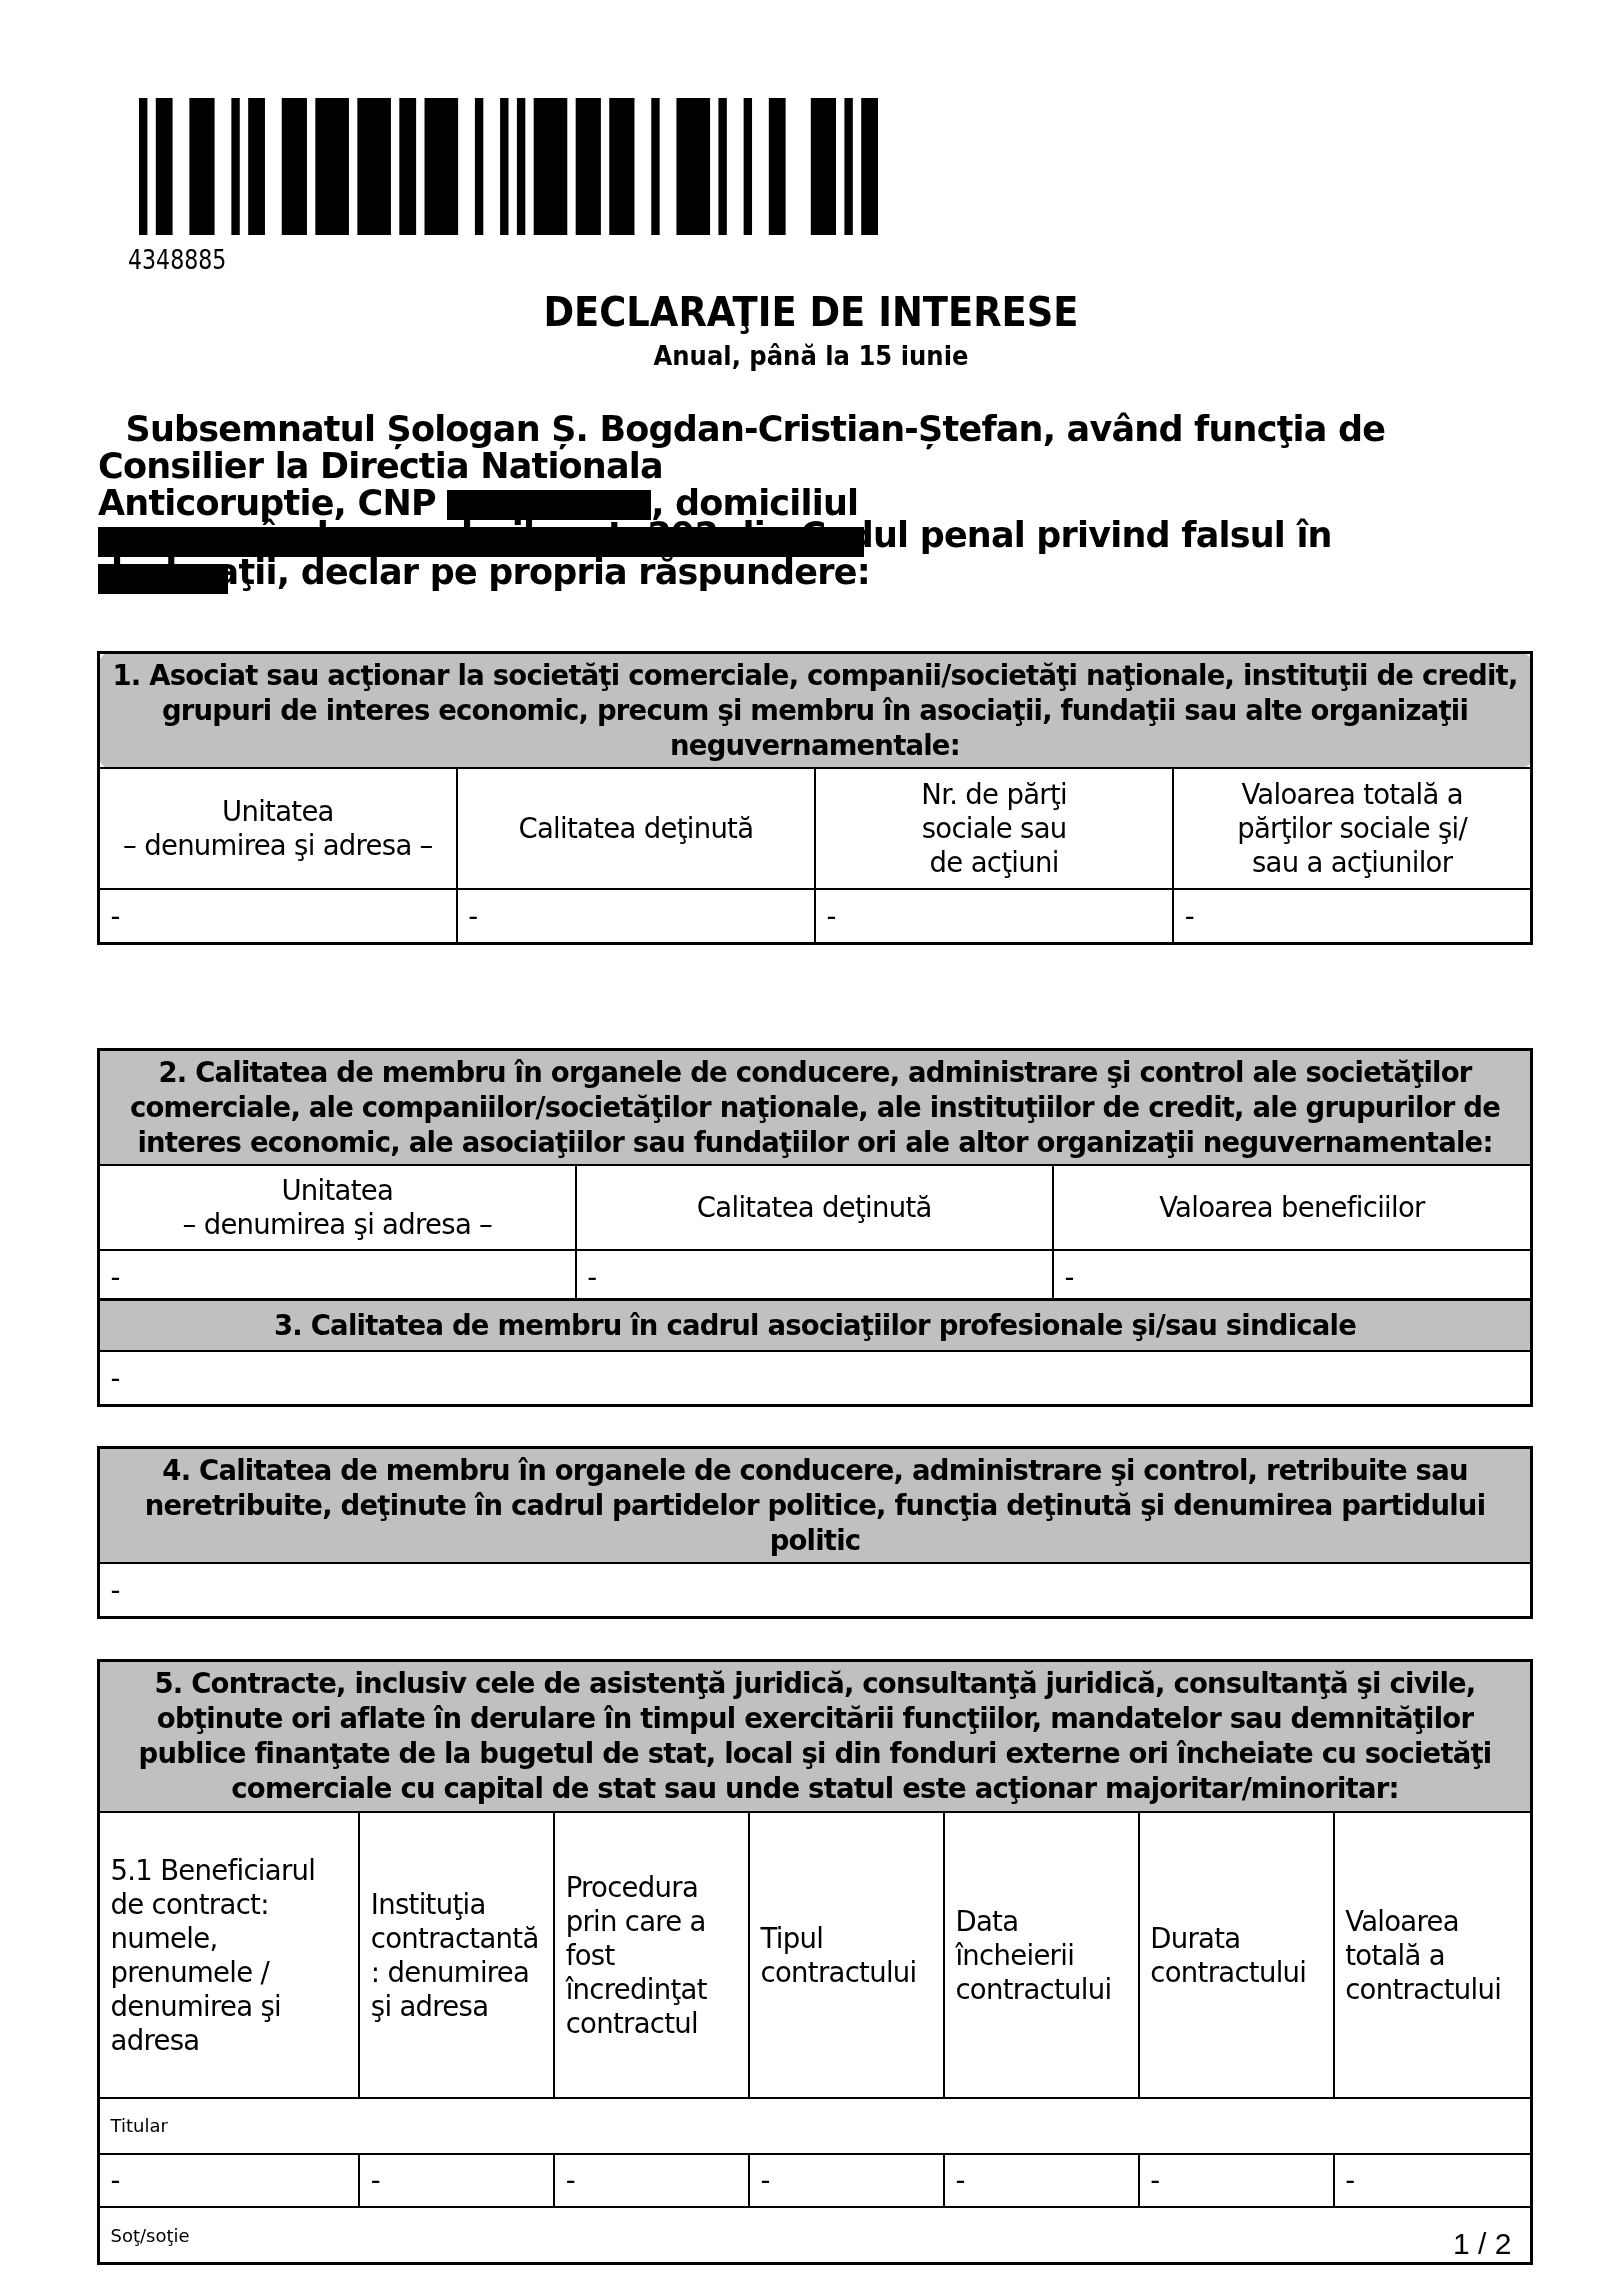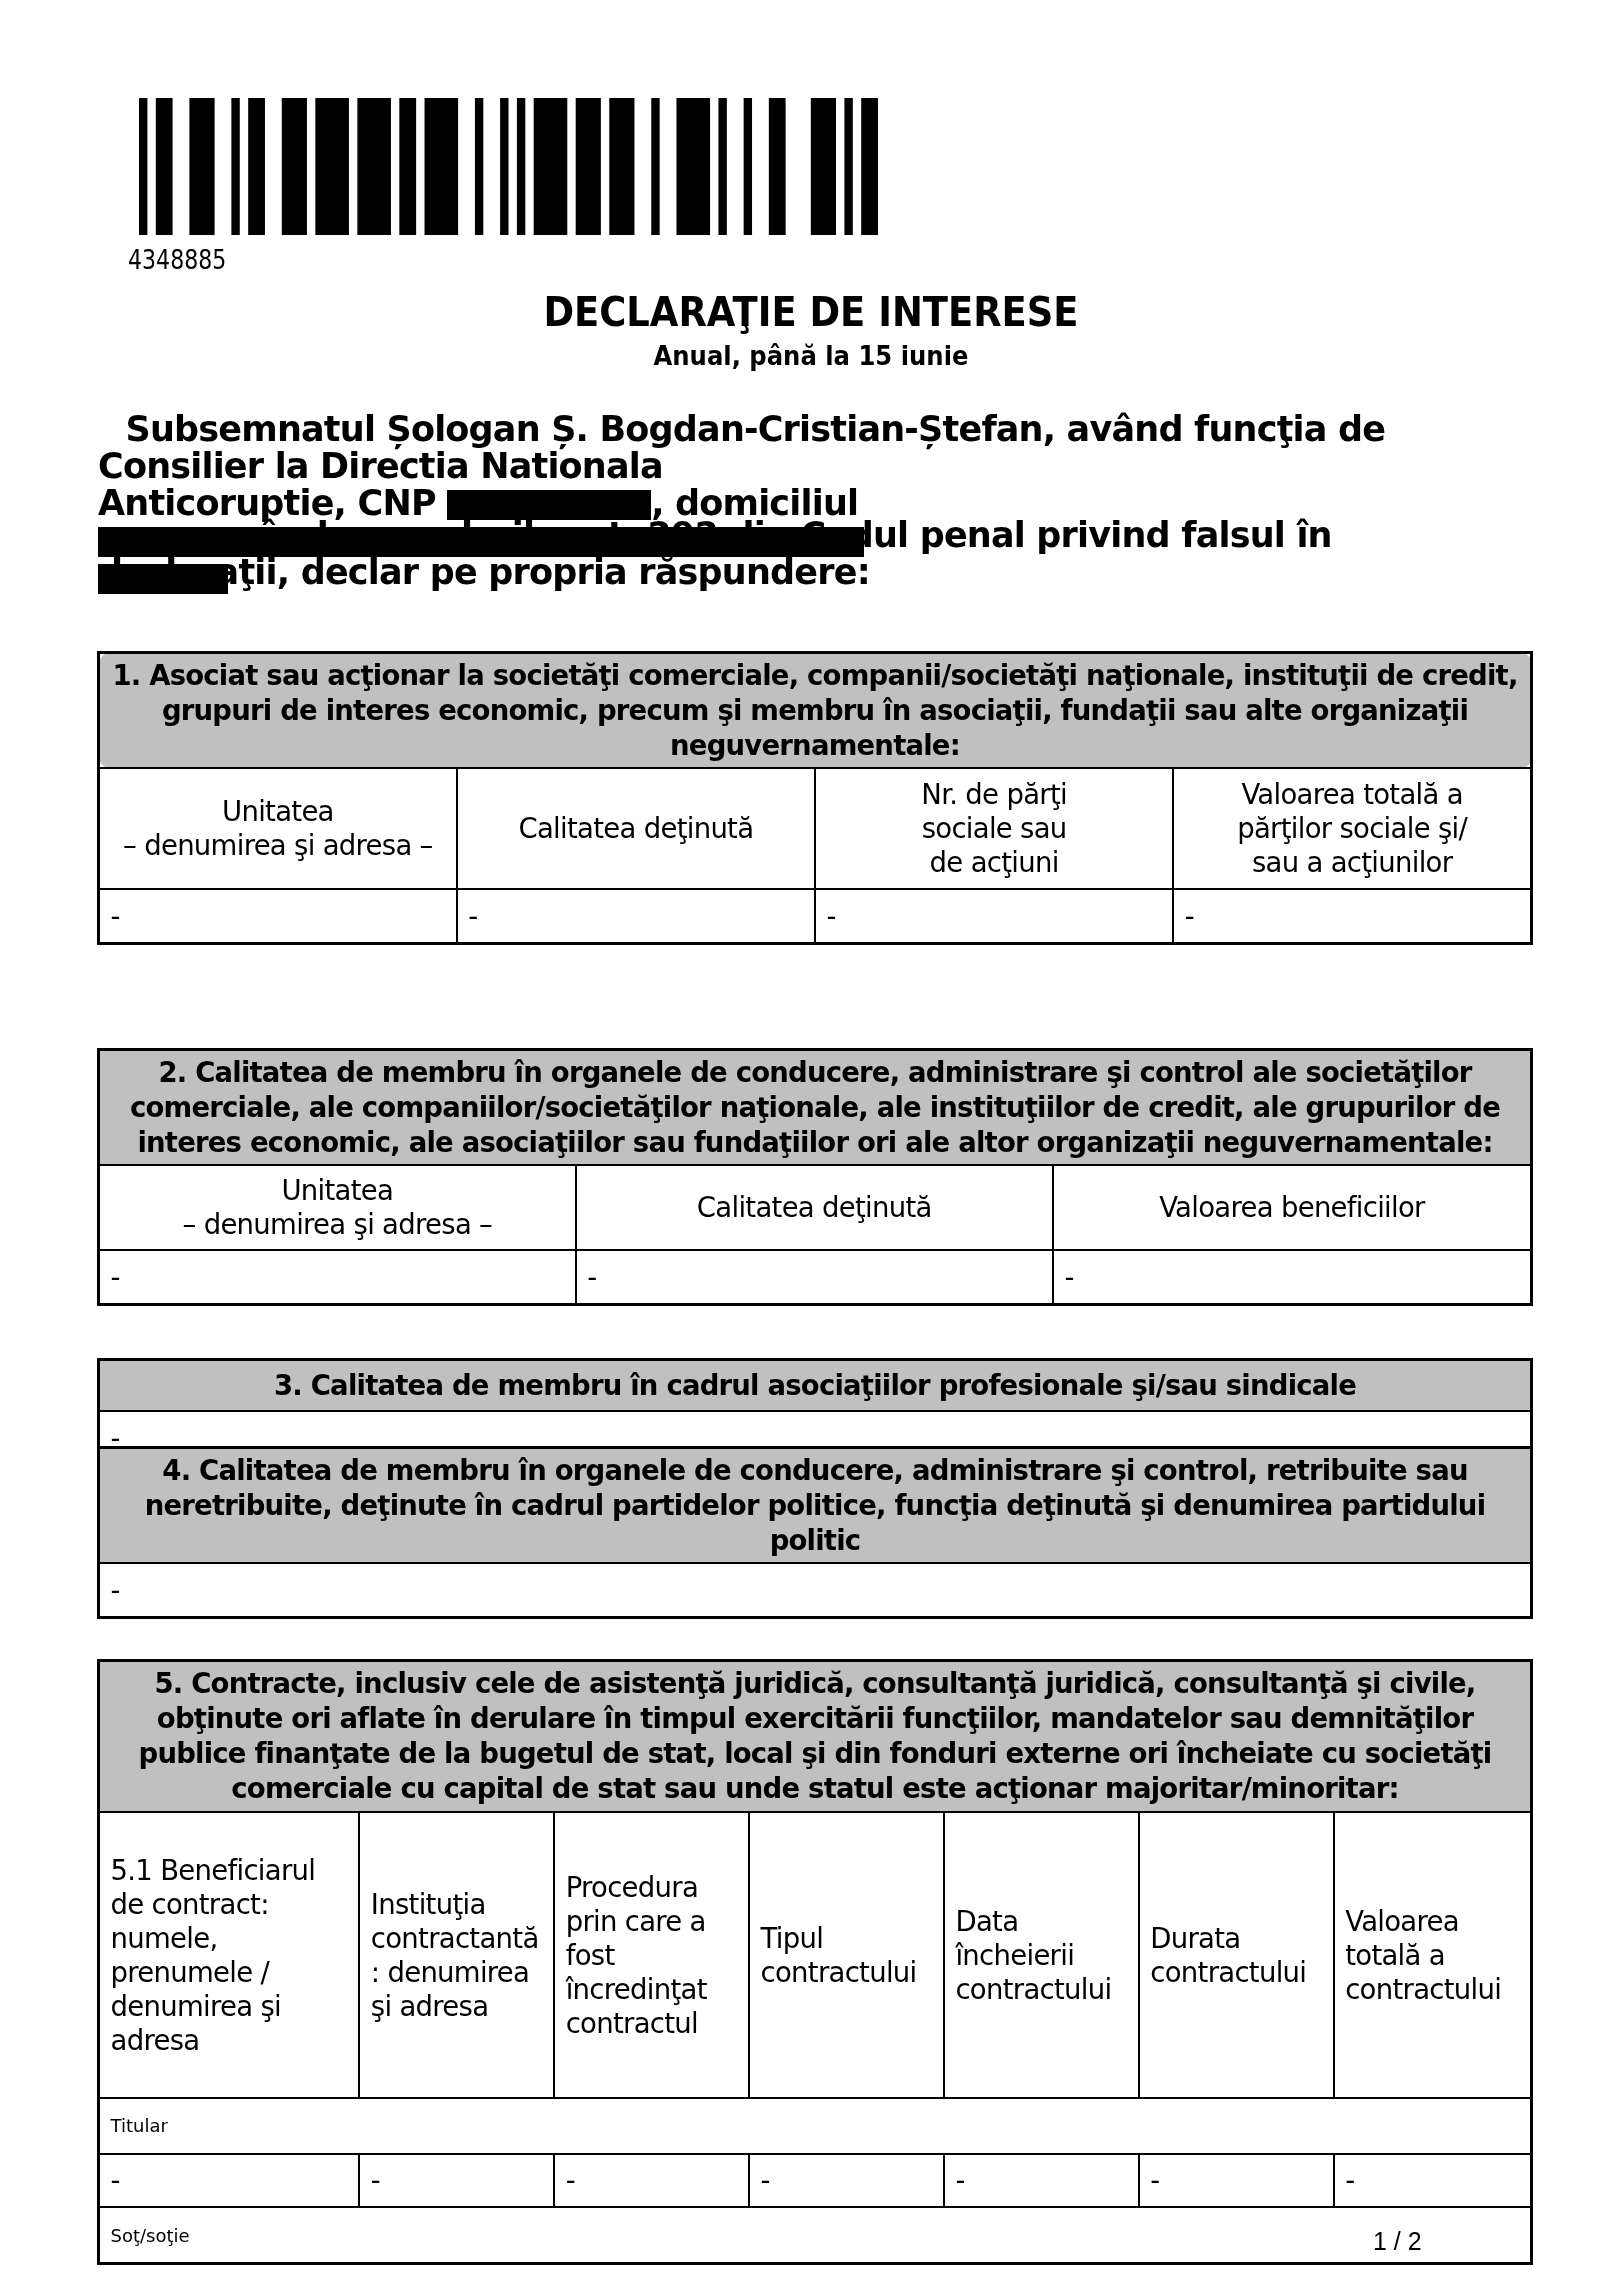--- a/index.html
+++ b/index.html
@@ -25,21 +25,21 @@
   table.sec { position: absolute; left: 97px; width: 1436px; border-collapse: collapse;
               border: 3.3px solid #000; table-layout: fixed; }
   table.sec td { border: 2.6px solid #000; padding: 3.9px 10.5px; vertical-align: middle; }
   td.head { background: #c0c0c0; text-align: center; font-weight: bold; font-size: 27.5px;
             line-height: 35px; letter-spacing: -0.8px; padding: 6.5px 11.8px; }
   td.col { text-align: center; font-size: 27.5px; line-height: 34px; letter-spacing: -0.7px; }
   td.cell { font-size: 27.5px; height: 44px; vertical-align: middle; }
   td.col5 { text-align: left; font-size: 27.5px; line-height: 34px; letter-spacing: -0.7px; padding: 5.2px 10.5px; }
   td.rowlabel { font-size: 18px; height: 46px; }
   td.dbl { border-left: 4.6px double #000; border-radius: 26px; }
-  .page-num { position: absolute; left: 1373px; top: 2227px; font-size: 25px;
+  .page-num { position: absolute; left: 1453px; top: 2227px; font-size: 30px;
               font-family: "Liberation Sans", sans-serif; }
 </style>
 </head>
 <body>
 
 <svg class="barcode" id="barcode-svg" viewBox="0 0 1130 210" preserveAspectRatio="none">
     <rect x="0" y="0" width="12.840909090909092" height="210" fill="#000"></rect>
     <rect x="25.681818181818183" y="0" width="25.681818181818183" height="210" fill="#000"></rect>
     <rect x="77.04545454545455" y="0" width="38.52272727272727" height="210" fill="#000"></rect>
     <rect x="141.25" y="0" width="12.840909090909092" height="210" fill="#000"></rect>
@@ -122,21 +122,21 @@
     <td class="col"><span>Valoarea beneficiilor</span></td>
   </tr>
   <tr>
     <td class="cell">-</td>
     <td class="cell">-</td>
     <td class="cell">-</td>
   </tr>
 </tbody>
   </table>
 
-<table class="sec" style="top:1358px;padding-left:10px;">
+<table class="sec" style="top:1298px;padding-left:10px;">
   <tbody>
       <tr>
         <td class="head" style="height:41px;">3. Calitatea de membru în cadrul asociaţiilor profesionale şi/sau sindicale</td>
       </tr>
   <tr>
         <td class="cell">-</td>
       </tr>
 </tbody>
   </table>
 

